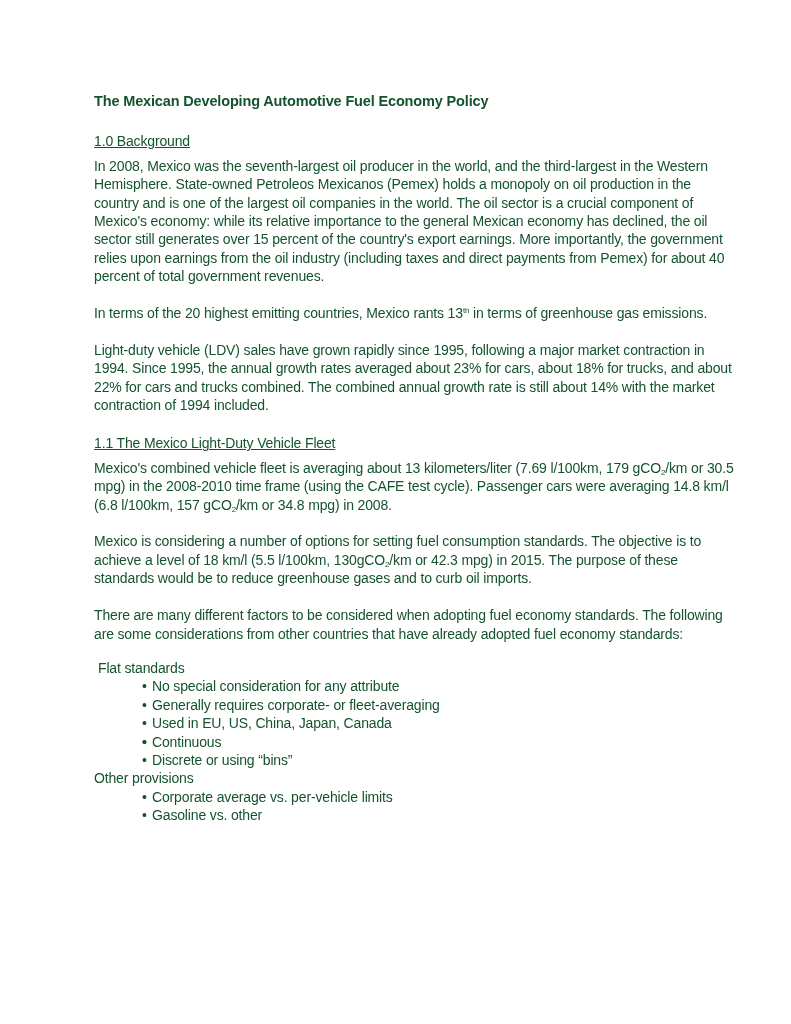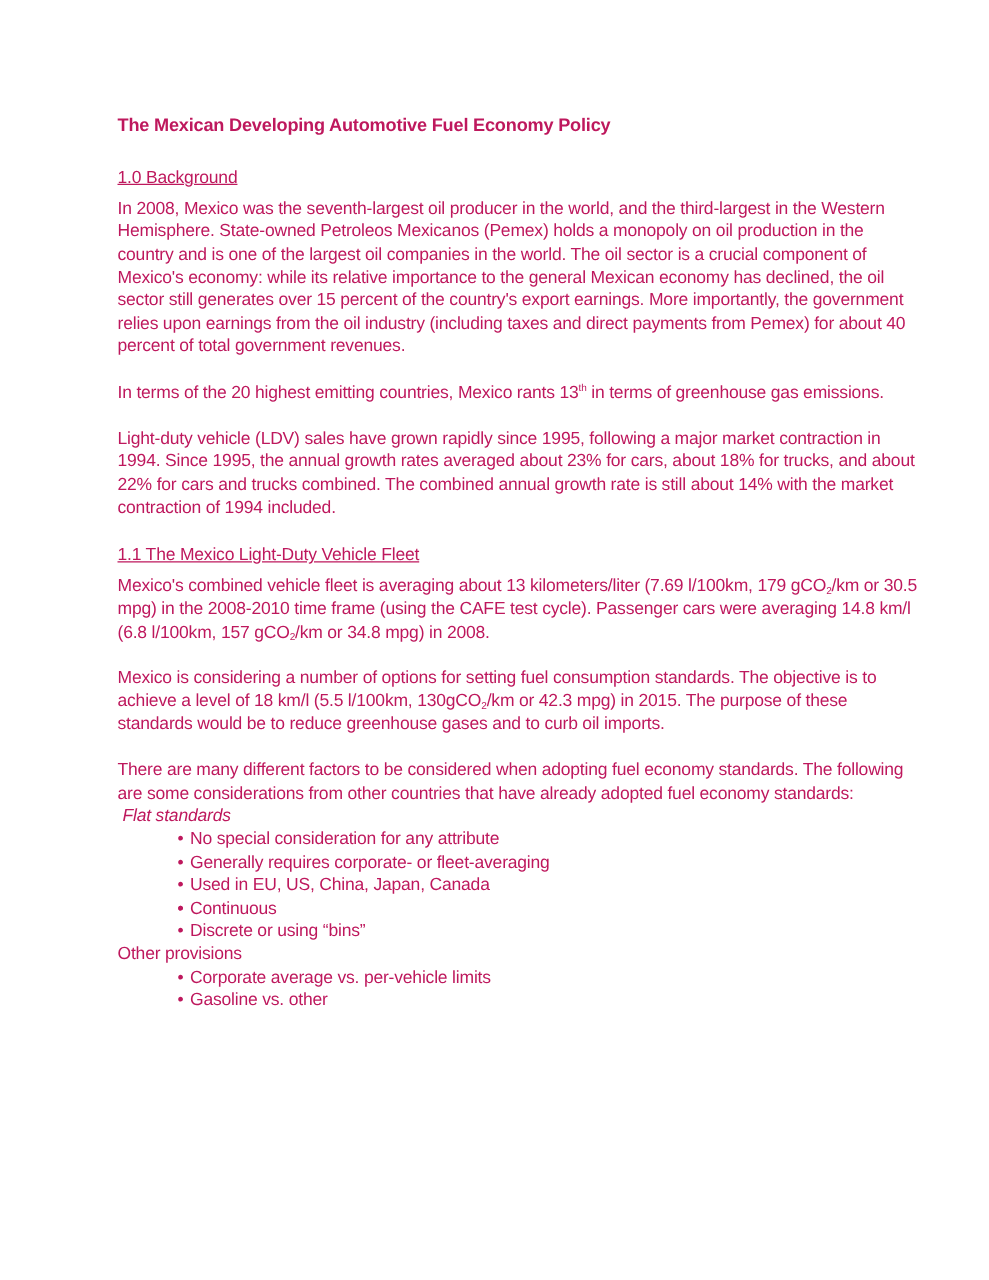--- a/index.html
+++ b/index.html
@@ -1,49 +1,49 @@
 <!DOCTYPE html>
 <html><head>
   <meta charset="utf-8">
   <style>
     html, body { margin: 0; padding: 0; background: #ffffff; }
     body { width: 791px; height: 1024px; position: relative; overflow: hidden; }
     .page {
       position: absolute; left: 94px; top: 92px; width: 640px;
       font-family: "Liberation Sans", sans-serif;
-      color: #be185d; font-size: 14px; line-height: 18.4px;
+      color: #14532d; font-size: 14px; line-height: 18.4px;
       letter-spacing: -0.15px;
     }
     .title { font-weight: bold; font-size: 14.5px; margin: 0 0 22px 0; }
     .heading { text-decoration: underline; margin: 0 0 6px 0; }
     p { margin: 0 0 18.4px 0; }
     sub { font-size: 8px; vertical-align: -2px; line-height: 0; }
     sup { font-size: 8px; vertical-align: 5px; line-height: 0; }
     .h2 { margin-top: 20px; }
     .list-cat { margin: 0; }
-    .list-cat.indent1 { padding-left: 4px; font-style: italic; }
+    .list-cat.indent1 { padding-left: 4px; }
     ul { list-style: none; margin: 0; padding: 0 0 0 48px; }
     ul li { margin: 0; position: relative; padding-left: 10px; }
     ul li .bullet { position: absolute; left: 0; top: 0; }
   </style>
 </head>
 <body>
 
 <div class="page">
   <div class="title">The Mexican Developing Automotive Fuel Economy Policy</div>
 
   <div class="heading">1.0 Background</div>
   <p>In 2008, Mexico was the seventh-largest oil producer in the world, and the third-largest in the Western Hemisphere. State-owned Petroleos Mexicanos (Pemex) holds a monopoly on oil production in the country and is one of the largest oil companies in the world.  The oil sector is a crucial component of Mexico's economy: while its relative importance to the general Mexican economy has declined, the oil sector still generates over 15 percent of the country's export earnings. More importantly, the government relies upon earnings from the oil industry (including taxes and direct payments from Pemex) for about 40 percent of total government revenues.</p>
   <p><span>In terms of the 20 highest emitting countries, Mexico rants 13</span><sup>th</sup><span> in terms of greenhouse gas emissions.</span></p>
   <p>Light-duty vehicle (LDV) sales have grown rapidly since 1995, following a major market contraction in 1994.  Since 1995, the annual growth rates averaged about 23% for cars, about 18% for trucks, and about 22% for cars and trucks combined. The combined annual growth rate is still about 14% with the market contraction of 1994 included.</p>
 
   <div class="heading h2">1.1 The Mexico Light-Duty Vehicle Fleet</div>
   <p><span>Mexico's combined vehicle fleet is averaging about 13 kilometers/liter (7.69 l/100km, 179 gCO</span><sub>2</sub><span>/km or 30.5 mpg) in the 2008-2010 time frame (using the CAFE test cycle).  Passenger cars were averaging 14.8 km/l (6.8 l/100km, 157 gCO</span><sub>2</sub><span>/km or 34.8 mpg) in 2008.</span></p>
   <p><span>Mexico is considering a number of options for setting fuel consumption standards. The objective is to achieve a level of 18 km/l (5.5 l/100km, 130gCO</span><sub>2</sub><span>/km or 42.3 mpg) in 2015.  The purpose of these standards would be to reduce greenhouse gases and to curb oil imports.</span></p>
-  <p style="margin-bottom:0">There are many different factors to be considered when adopting fuel economy standards. The following are some considerations from other countries that have already adopted fuel economy standards:</p>
+  <p style="margin-bottom:16px">There are many different factors to be considered when adopting fuel economy standards. The following are some considerations from other countries that have already adopted fuel economy standards:</p>
 
   <div>
     <div class="list-cat indent1">Flat standards</div>
     <ul>
       <li><span class="bullet">•</span><span>No special consideration for any attribute</span></li>
       <li><span class="bullet">•</span><span>Generally requires corporate- or fleet-averaging</span></li>
     </ul>
     <ul>
       <li><span class="bullet">•</span><span>Used in EU, US, China, Japan, Canada</span></li>
       <li><span class="bullet">•</span></li>

